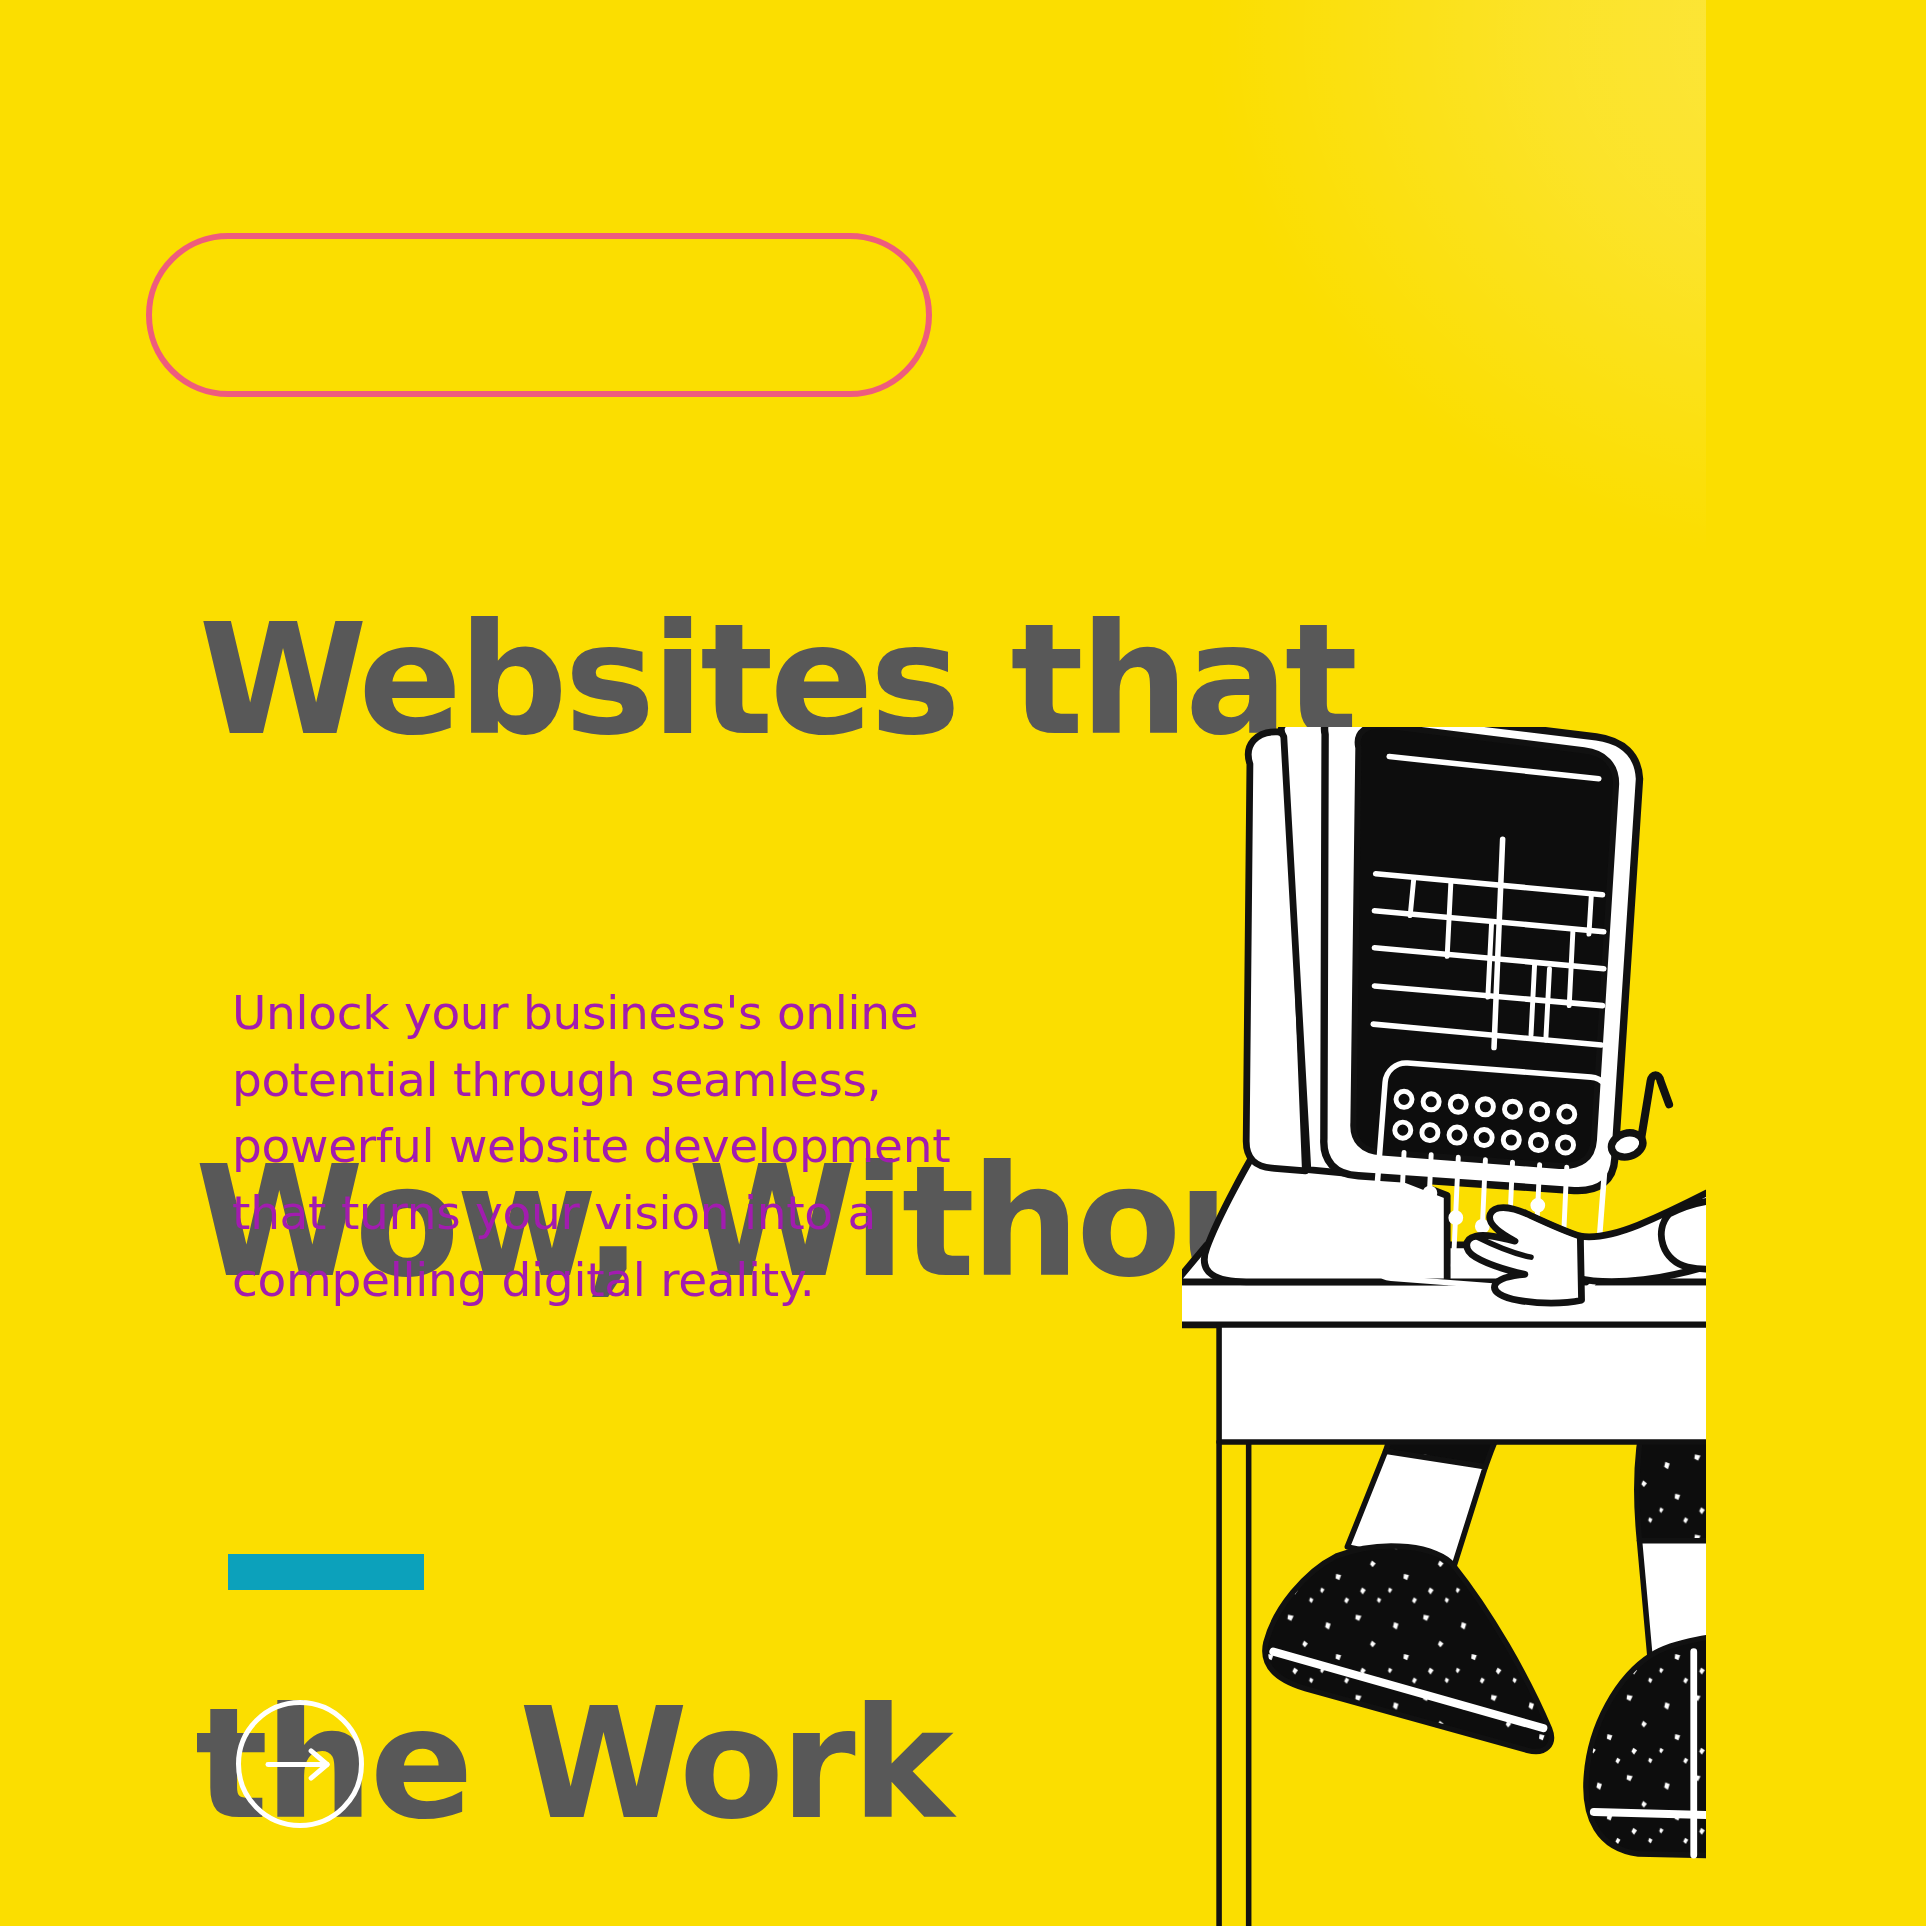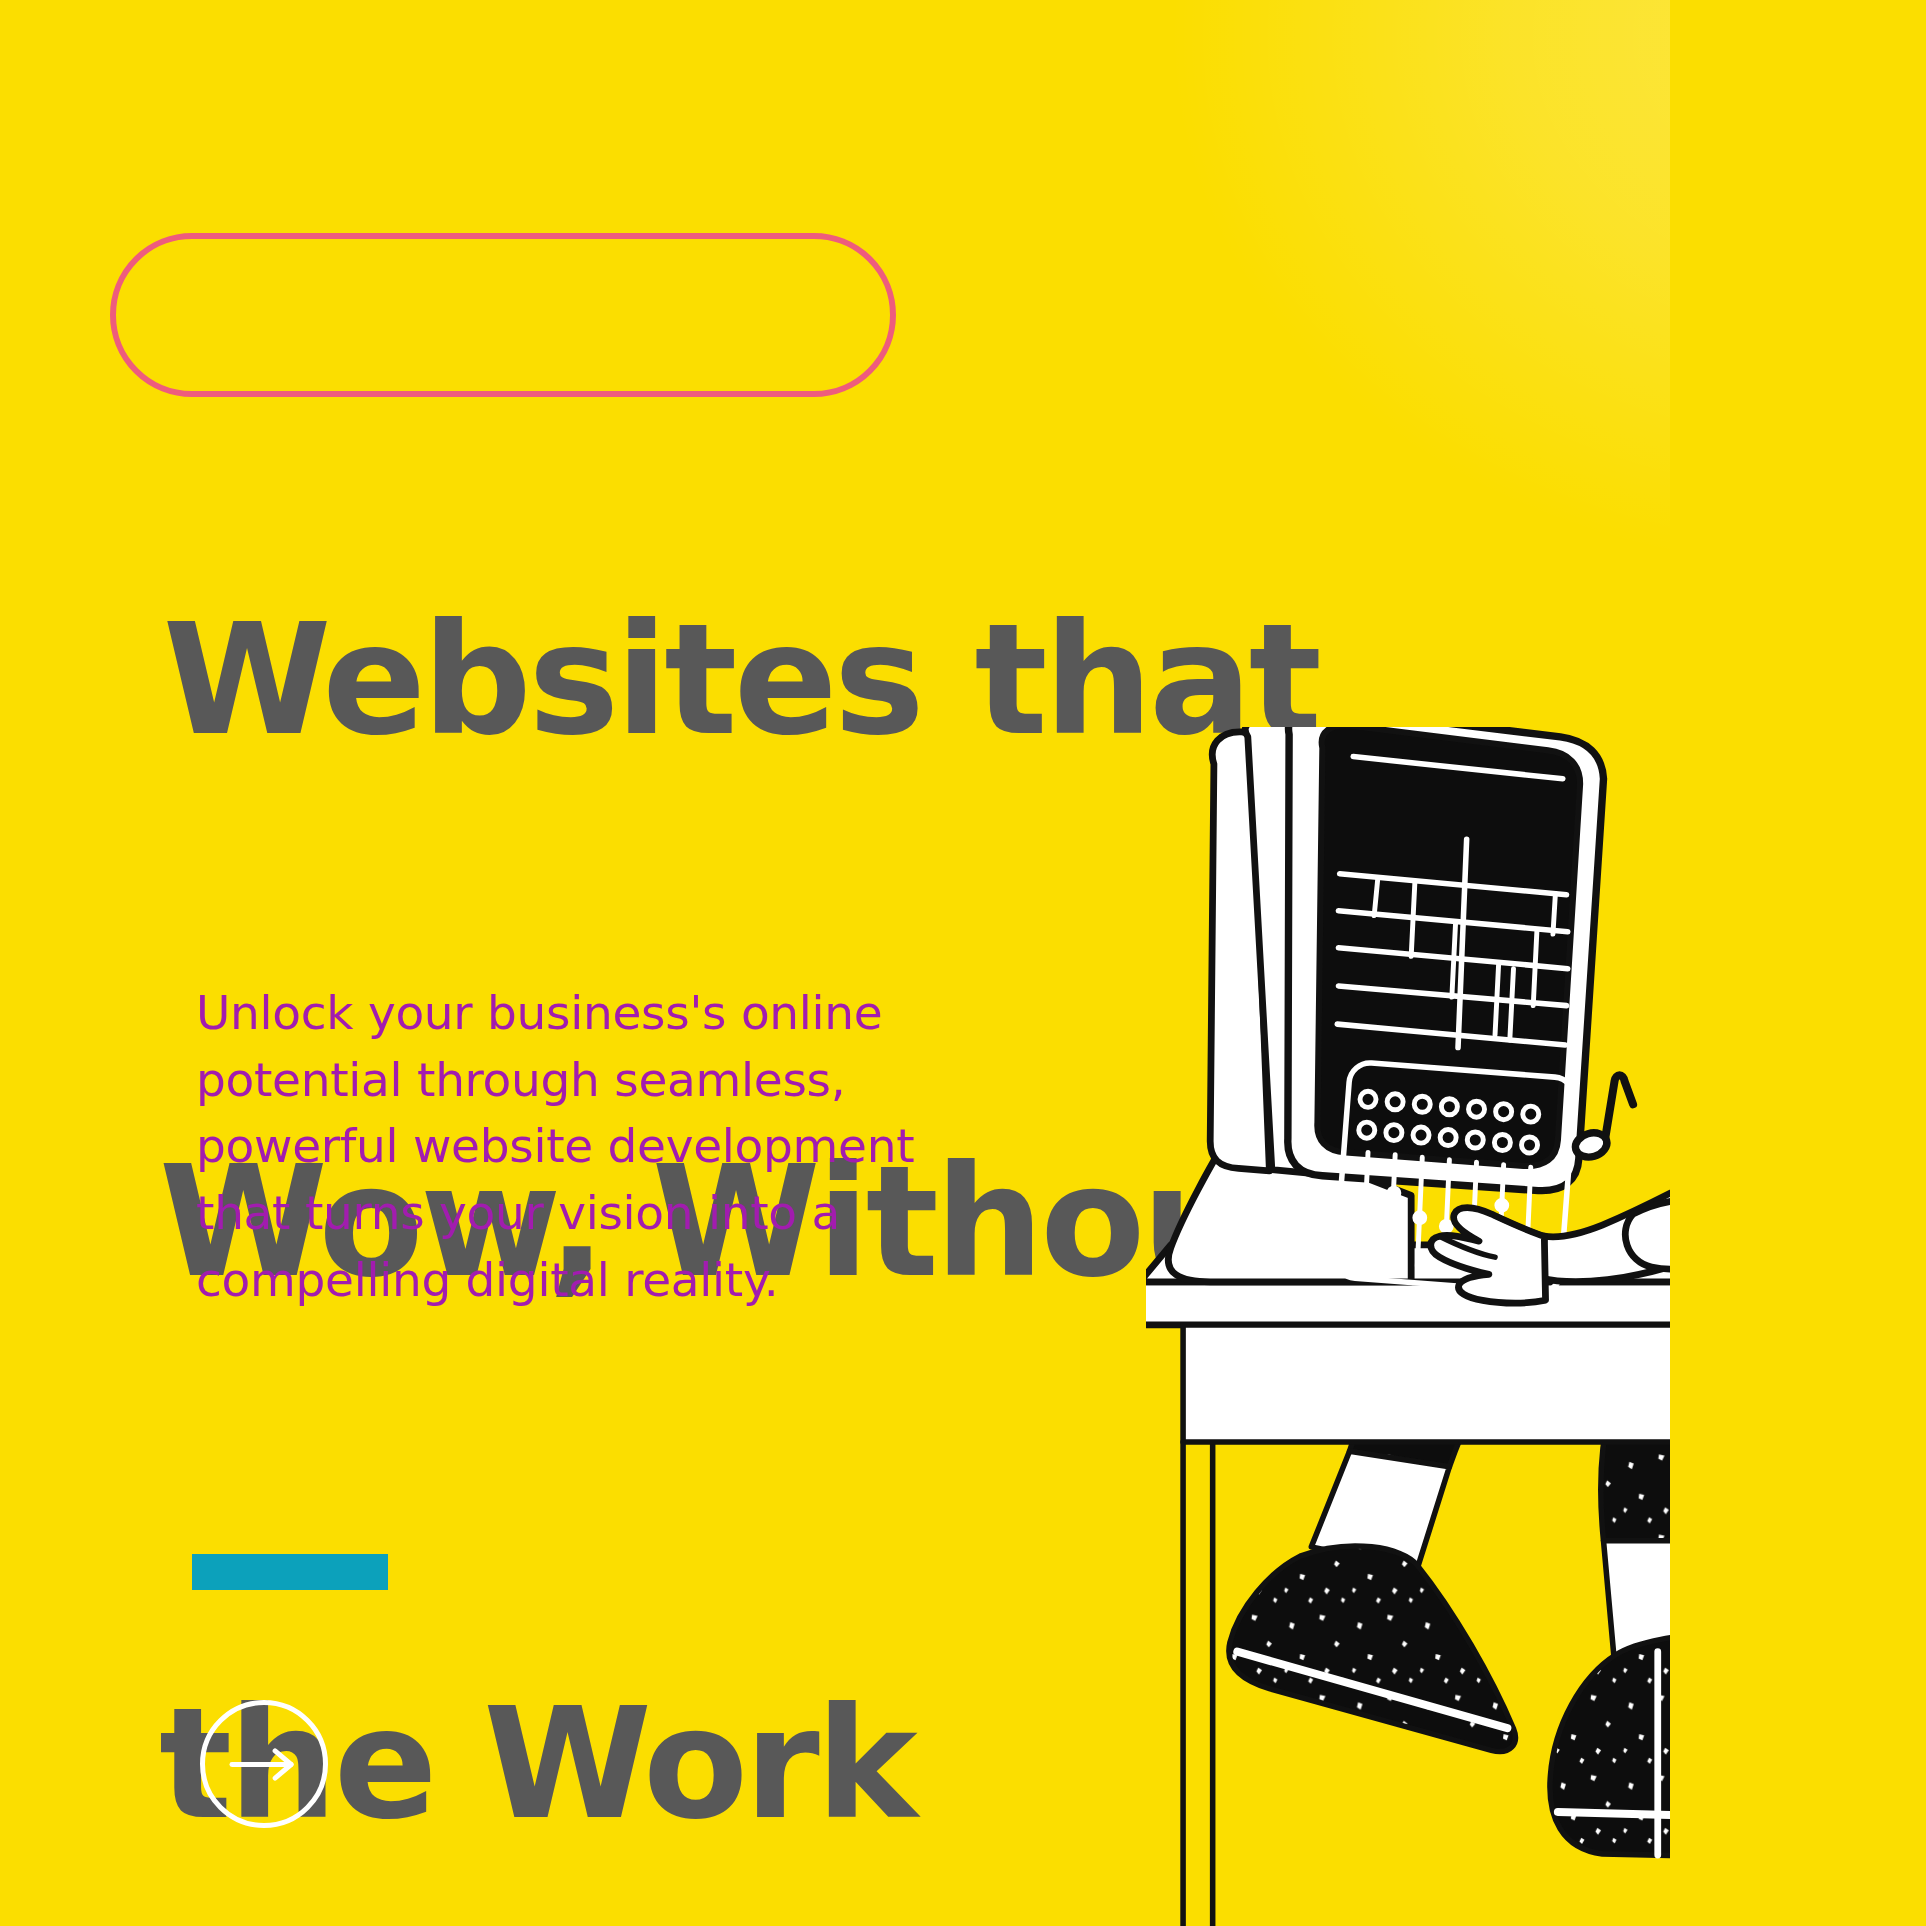--- a/index.html
+++ b/index.html
@@ -5,20 +5,21 @@
   html,body{margin:0;padding:0;}
   body{
     width:1926px;height:1926px;overflow:hidden;
     font-family:"Liberation Sans", sans-serif;
     background:#FBDE00;
   }
   #poster{
     position:relative;width:1670px;height:1926px;
     background:#FBDE00;
     overflow:hidden;
+    margin-left:36px;
   }
   
   #bg-glow{
     position:absolute;inset:0;
     background:radial-gradient(ellipse 925px 740px at 1837px 37px, rgba(255,255,255,0.26) 0%, rgba(255,255,255,0.16) 35%, rgba(255,255,255,0.0) 72%);
     pointer-events:none;
   }
 
   
   #headline{

